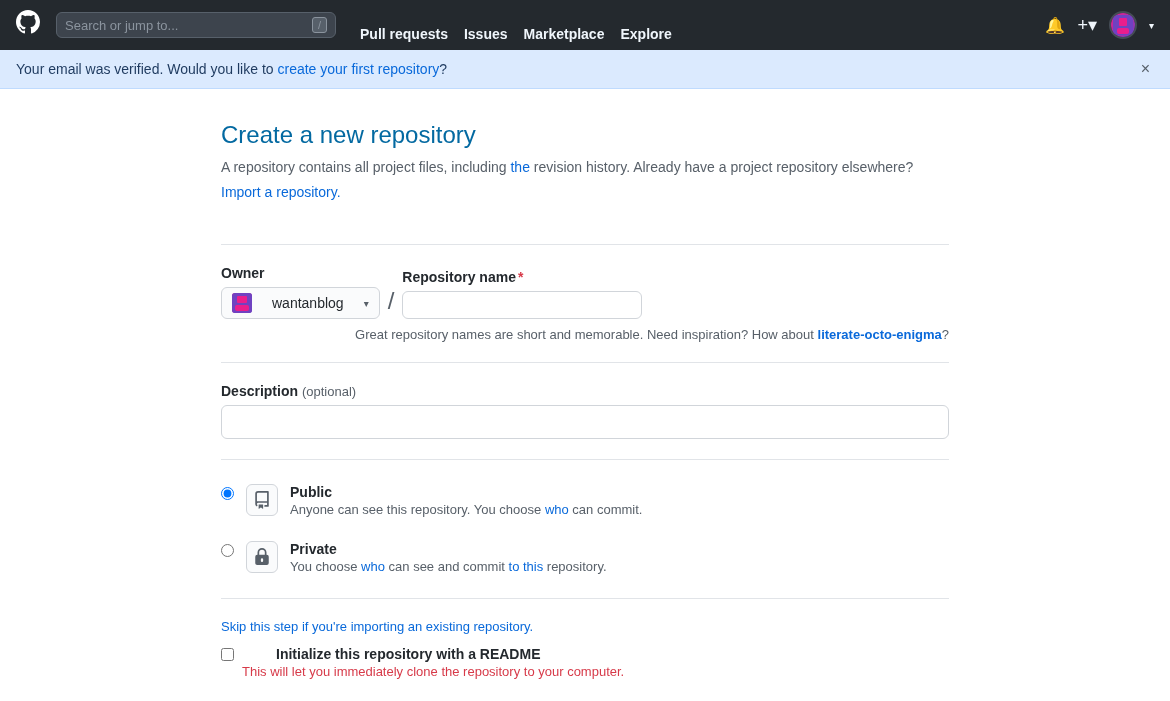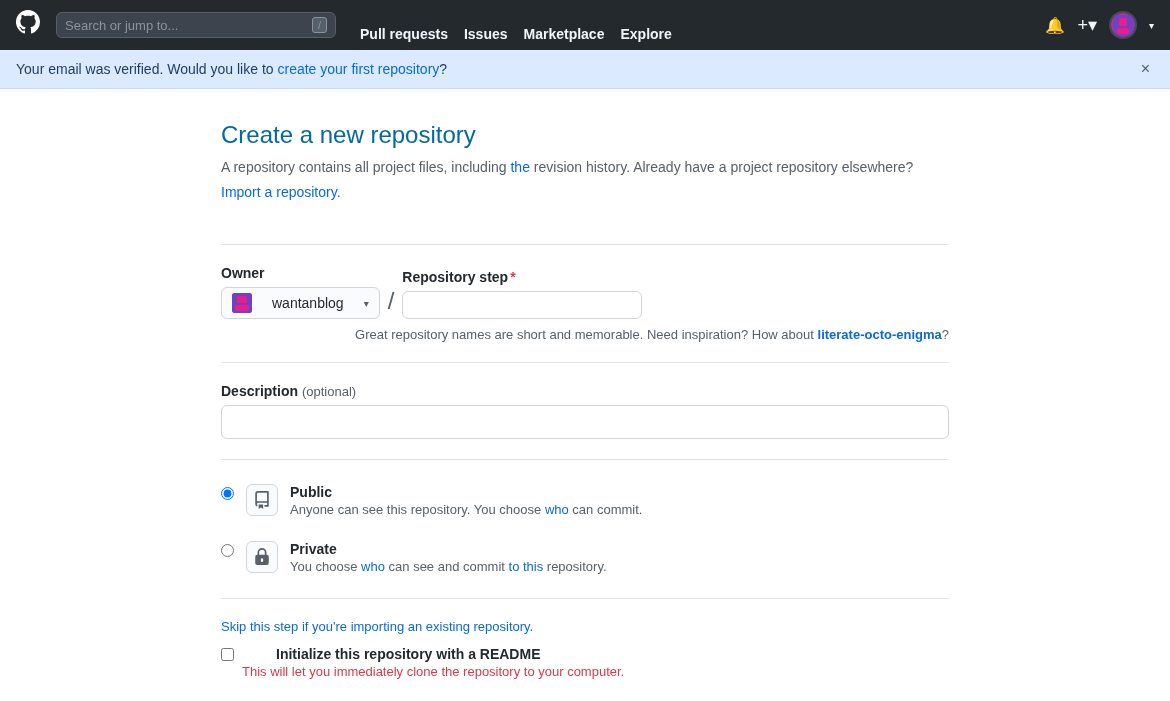--- a/index.html
+++ b/index.html
@@ -329,21 +329,21 @@
         </div>
         <span>wantanblog</span>
         <span class="dropdown-caret">▾</span>
       </div>
     </div>
 
     <div class="slash-separator">/</div>
 
     <div class="form-group">
       <label class="form-label">
-        <span>Repository step</span><span class="required">*</span>
+        <span>Repository name</span><span class="required">*</span>
       </label>
       <input class="repo-name-input" type="text" style="">
     </div>
   </div>
 
   <p class="suggestion-text">
     <span>Great repository names are short and memorable. Need inspiration? How about </span><a href="#"><strong>literate-octo-enigma</strong></a><span>?</span>
   </p>
 
   <hr class="divider">

